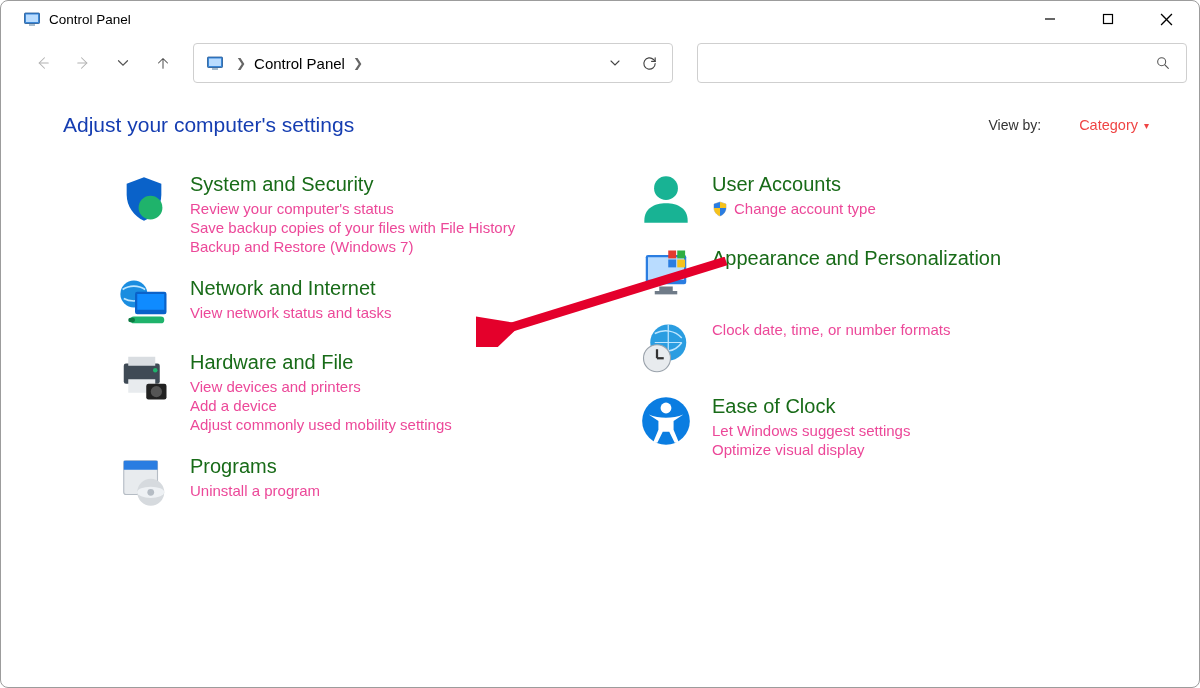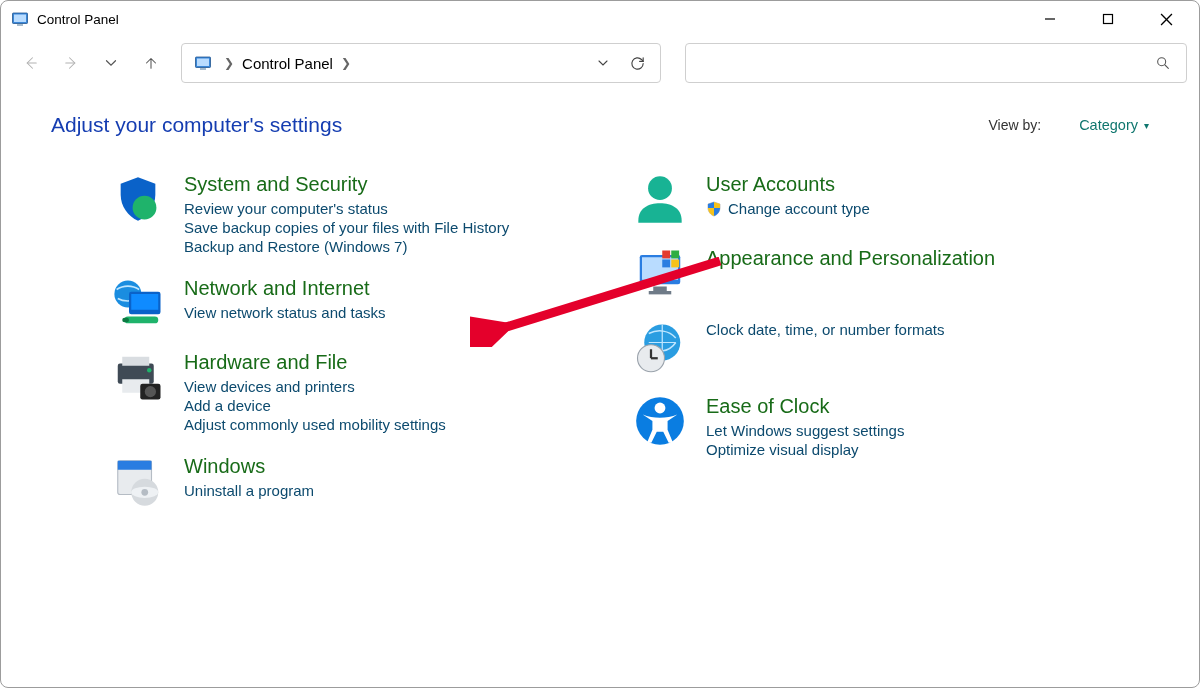--- a/index.html
+++ b/index.html
@@ -15,20 +15,21 @@
   }
   .window {
     width: 1200px;
     height: 688px;
     border: 1px solid #9c9c9c;
     border-radius: 8px;
     background: #fff;
     display: flex;
     flex-direction: column;
     position: relative;
+    padding-left: 12px;
   }
 
   
   .titlebar {
     display: flex;
     align-items: center;
     height: 36px;
     padding: 0 4px 0 10px;
   }
   .titlebar .app-icon {
@@ -122,21 +123,21 @@
     gap: 28px;
   }
   .page-heading {
     font-size: 21px;
     color: #153db1;
     font-weight: 400;
   }
   .header-row .spacer { flex: 1; }
   .view-by-label { color: #333; font-size: 14px; margin-right: 10px; }
   .view-by-value {
-    color: #0f766e;
+    color: #ef4444;
     font-size: 14.5px;
     display: inline-flex; align-items: center; gap:6px;
   }
   .view-by-value .caret { font-size: 10px; }
 
   .grid {
     display: grid;
     grid-template-columns: 1fr 1fr;
     column-gap: 30px;
     row-gap: 10px;
@@ -158,21 +159,21 @@
   }
   .cat .cat-body { flex: 1; }
   .cat-title {
     color: #186b18;
     font-size: 20px;
     font-weight: 400;
     margin: 2px 0 4px 0;
     cursor: pointer;
   }
   .cat-link {
-    color: #0c4a6e;
+    color: #ec4899;
     font-size: 15px;
     margin: 2px 0;
     cursor: pointer;
     display: flex;
     align-items: center;
     gap: 6px;
   }
   .cat-link .shield { width:16px; height:16px; display:inline-flex; }
 
   
@@ -344,21 +345,21 @@
           <div class="icon-box">
             <svg viewBox="0 0 48 48" width="54" height="54">
               <rect x="6" y="6" width="30" height="30" rx="2" fill="#e8ebee" stroke="#b5bcc4"></rect>
               <rect x="6" y="6" width="30" height="8" fill="#2a7de1"></rect>
               <circle cx="30" cy="34" r="12" fill="#d6dade"></circle>
               <ellipse cx="30" cy="34" rx="12" ry="5" fill="#eef1f4"></ellipse>
               <circle cx="30" cy="34" r="3" fill="#b5bcc4"></circle>
             </svg>
           </div>
           <div class="cat-body">
-            <div class="cat-title">Windows</div>
+            <div class="cat-title">Programs</div>
             <div class="cat-link">Uninstall a program</div>
           </div>
         </div>
       </div>
 
       <div>
 
         <div class="cat">
           <div class="icon-box">
             <svg viewBox="0 0 48 48" width="52" height="52">

